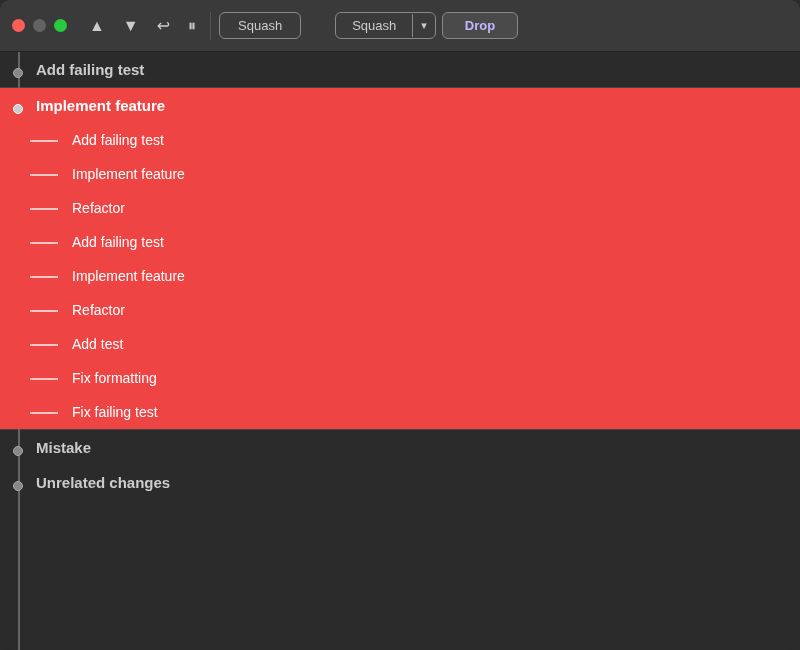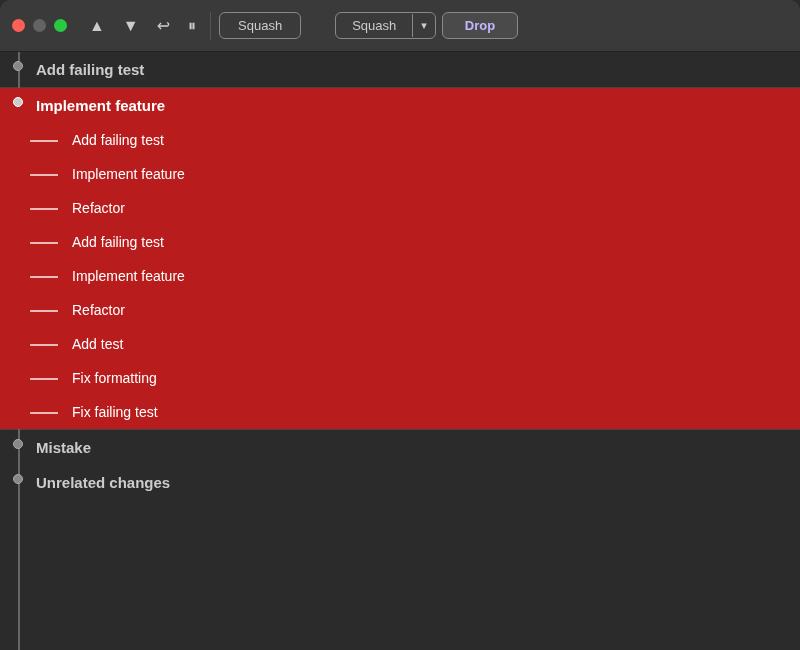--- a/index.html
+++ b/index.html
@@ -143,31 +143,31 @@
       left: 18px;
       top: 0;
       bottom: 0;
       width: 2px;
       background: #666;
       z-index: 0;
     }
 
     .list-item {
       display: flex;
-      align-items: flex-start;
+      align-items: flex-end;
       padding: 9px 16px 9px 36px;
       position: relative;
       cursor: pointer;
       font-size: 14px;
       color: #ddd;
       z-index: 1;
     }
 
     .list-item.selected {
-      background: #b91c1c;
+      background: #ef4444;
       color: #fff;
     }
 
     .list-item.unselected {
       background: transparent;
       color: #ccc;
     }
 
     .list-item .dot {
       position: absolute;

